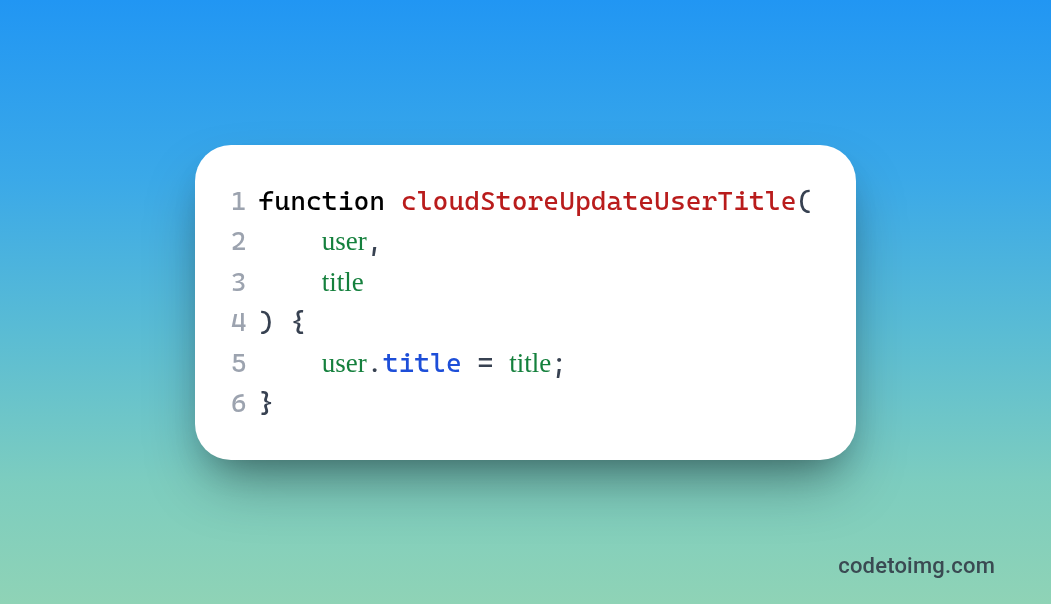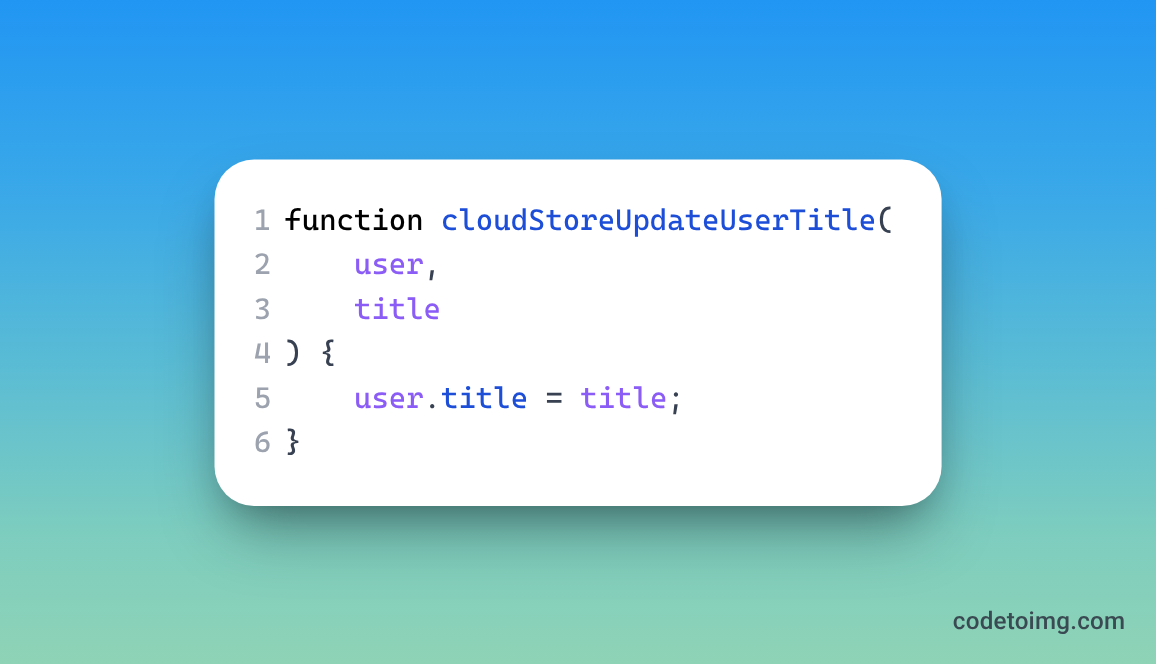--- a/index.html
+++ b/index.html
@@ -34,29 +34,29 @@
       display: flex;
     }
     .lineno {
       color: #9ca3af;
       user-select: none;
       padding-right: 12px;
       min-width: 26px;
       text-align: right;
     }
     .tok-keyword { color: #000000; }
-    .tok-func    { color: #1d4ed8; }
-    .tok-ident   { color: #8b5cf6; }
+    .tok-func    { color: #b91c1c; }
+    .tok-ident   { color: #15803d; font-family: Liberation Serif, serif; }
     .tok-prop    { color: #1d4ed8; }
     .tok-punct   { color: #374151; }
     .tok-op      { color: #374151; }
     .tok-plain   { color: #374151; }
     .branding {
       position: absolute;
-      right: 28px;
+      right: 56px;
       bottom: 26px;
       font-family: -apple-system, BlinkMacSystemFont, "Segoe UI", Roboto, Helvetica, Arial, sans-serif;
       font-size: 22px;
       font-weight: 500;
       color: #3a4a52;
       letter-spacing: 0.2px;
     }
   </style>
 </head>
 <body>

